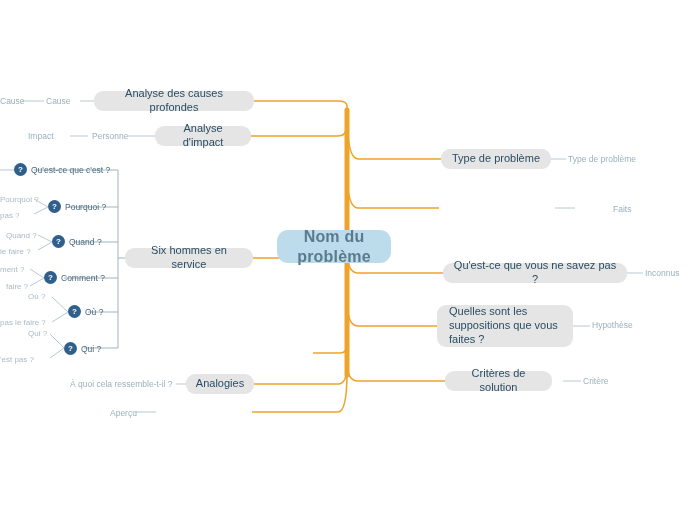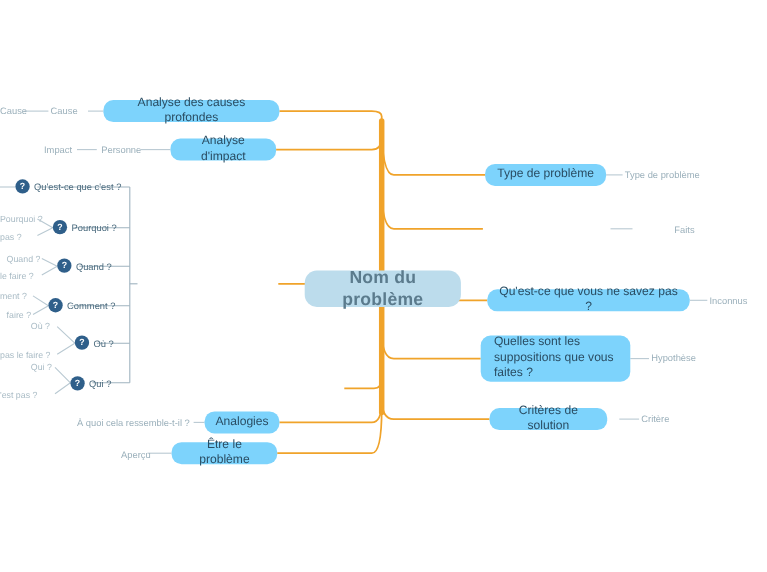--- a/index.html
+++ b/index.html
@@ -32,21 +32,21 @@
     box-sizing: border-box;
     display: flex;
     align-items: center;
     justify-content: center;
     text-align: center;
     color: #2a4d63;
     font-size: 11px;
     line-height: 1.25;
   }
   .node.pill {
-    background: #7dd3fc;
+    background: #e5e5e5;
     border-radius: 9px;
     padding: 4px 10px;
   }
   .node.central {
     background: #bcdcec;
     border-radius: 11px;
     padding: 10px 18px;
     font-size: 16px;
     font-weight: bold;
     color: #5b7b8d;
@@ -133,40 +133,40 @@
     <path d="M118,348 L84,348" stroke="#9fb3bf" stroke-width="1" fill="none"></path>
 
     <path d="M14,170 L0,170" stroke="#b9c9d2" stroke-width="1" fill="none"></path>
     <path d="M48,207 L34,199 M48,207 L34,214" stroke="#b9c9d2" stroke-width="1" fill="none"></path>
     <path d="M52,242 L38,235 M52,242 L38,250" stroke="#b9c9d2" stroke-width="1" fill="none"></path>
     <path d="M44,278 L30,269 M44,278 L30,286" stroke="#b9c9d2" stroke-width="1" fill="none"></path>
     <path d="M68,312 L52,297 M68,312 L52,322" stroke="#b9c9d2" stroke-width="1" fill="none"></path>
     <path d="M64,348 L50,334 M64,348 L50,358" stroke="#b9c9d2" stroke-width="1" fill="none"></path>
   </svg>
 
-  <div class="node central" style="left:277px; top:246px; width:142px; height:33px;justify-content:flex-end;">
+  <div class="node central" style="left:277px; top:230px; width:114px; height:33px;justify-content:flex-end;">
     <span>Nom du problème</span>
   </div>
 
   <div class="node pill" style="left:94px; top:91px; width:160px; height:20px;">
     <span>Analyse des causes profondes</span>
   </div>
 
   <div class="node pill" style="left:155px; top:126px; width:96px; height:20px;">
     <span>Analyse d'impact</span>
   </div>
 
+  <div class="node pill" style="left:125px; top:248px; width:128px; height:20px;">
+    <span>Six hommes en service</span>
+  </div>
 
   <div class="node pill" style="left:186px; top:374px; width:68px; height:20px;">
     <span>Analogies</span>
   </div>
 
-  <div class="node pill" style="left:156px; top:402px; width:96px; height:20px;">
-    <span>Être le problème</span>
-  </div>
 
   <div class="node pill" style="left:441px; top:149px; width:110px; height:20px;">
     <span>Type de problème</span>
   </div>
 
 
   <div class="node pill" style="left:443px; top:263px; width:184px; height:20px;">
     <span>Qu'est-ce que vous ne savez pas ?</span>
   </div>
 
@@ -178,21 +178,21 @@
   <div class="node pill" style="left:445px; top:371px; width:107px; height:20px;">
     <span>Critères de solution</span>
   </div>
 
   <div class="node plain" style="left:0px; top:96px;">
     <span>Cause</span>
   </div>
   <div class="node plain" style="left:46px; top:96px;">
     <span>Cause</span>
   </div>
-  <div class="node plain" style="left:40px; top:131px;">
+  <div class="node plain" style="left:28px; top:131px;">
     <span>Impact</span>
   </div>
   <div class="node plain" style="left:92px; top:131px;">
     <span>Personne</span>
   </div>
   <div class="node plain" style="left:568px; top:154px;">
     <span>Type de problème</span>
   </div>
   <div class="node plain" style="left:577px; top:204px;padding-left:36px;">
     <span>Faits</span>

